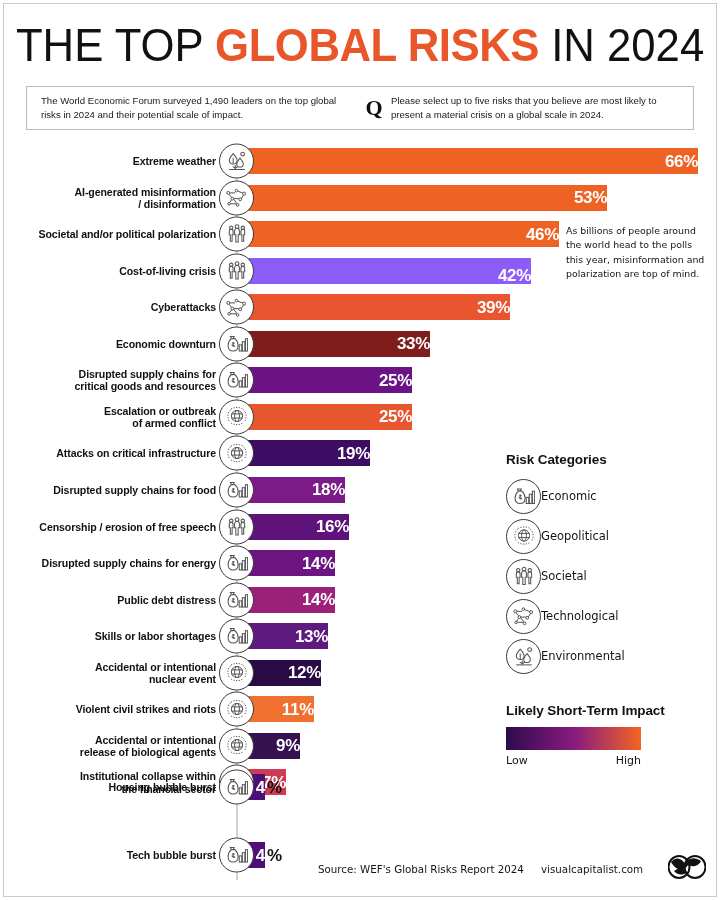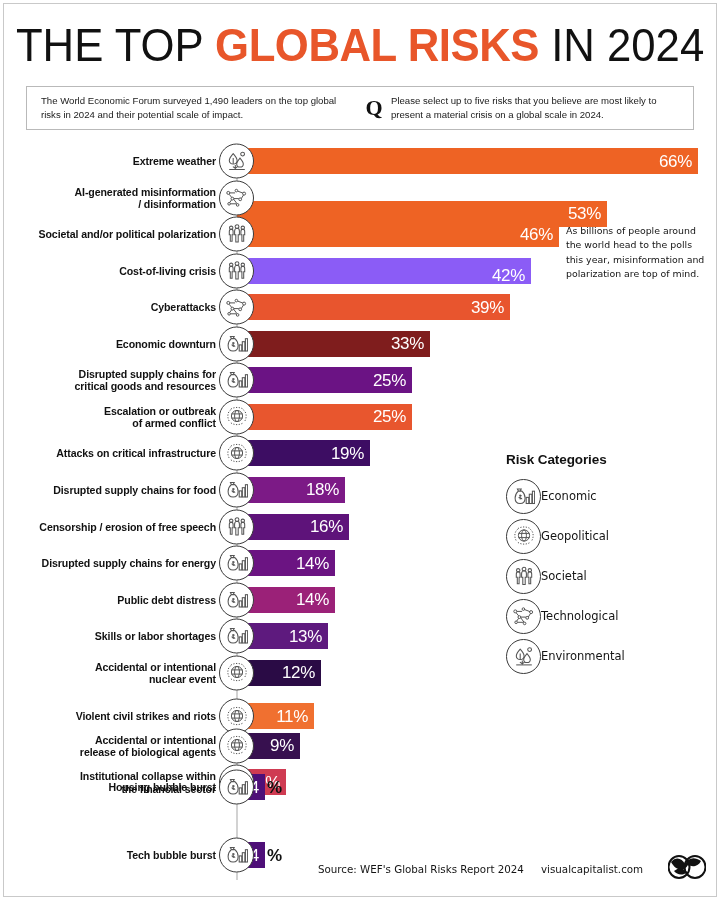--- a/index.html
+++ b/index.html
@@ -144,23 +144,22 @@
     top: 0;
     height: 26px;
     z-index: 2;
     display: flex;
     align-items: center;
     justify-content: flex-end;
   }
   .bar-value {
     font-family: "Liberation Sans Narrow", "Liberation Sans", sans-serif;
     font-size: 17px;
-    font-weight: 400;
+    font-weight: 700;
     color: #ffffff;
-    padding-right: 6px;
     letter-spacing: -0.3px;
     line-height: 1;
   }
   .bar-value-out {
     position: absolute;
     left: 100%;
     top: 50%;
     transform: translateY(-50%);
     font-family: "Liberation Sans Narrow", "Liberation Sans", sans-serif;
     font-size: 17px;
@@ -307,21 +306,21 @@
       <path d="M7.2 7.6 v5.6"></path>
       <path d="M14 7.6 c2.2 2.6 3.3 4.3 3.3 5.8 0 1.9-1.5 3.1-3.3 3.1 -1.9 0-3.3-1.2-3.3-3.1 0-1.5 1.1-3.2 3.3-5.8 z"></path>
       <path d="M9.3 18.8 v-4.2 M6.9 16.1 l2.4 1.6 M11.6 16.1 l-2.3 1.6"></path>
       <path d="M3.2 18.9 h15.6"></path>
     </svg>
         </div>
       </div>
       <div class="row" style="top: 40.55px;">
         <div class="row-label">AI-generated misinformation
 / disinformation</div>
-        <div class="bar" style="width: 370px; background: rgb(238, 99, 36); margin-top: 16px;">
+        <div class="bar" style="width: 370px; background: rgb(238, 99, 36);">
           <span class="bar-value">53%</span>
         </div>
         <div class="row-icon">
           <svg width="23" height="20" viewBox="0 0 23 20" fill="none" stroke="#555" stroke-width="1.0">
       <circle cx="3.3" cy="5.4" r="1.5"></circle>
       <circle cx="11.4" cy="3.1" r="1.3"></circle>
       <circle cx="19.1" cy="6.1" r="1.5"></circle>
       <circle cx="7.4" cy="11.1" r="1.4"></circle>
       <circle cx="15.2" cy="11.8" r="1.4"></circle>
       <circle cx="4.1" cy="16.3" r="1.3"></circle>
@@ -539,21 +538,21 @@
       <circle cx="12" cy="10.5" r="5.6"></circle>
       <ellipse cx="12" cy="10.5" rx="2.4" ry="5.6"></ellipse>
       <path d="M6.5 8.4 h11 M6.5 12.6 h11"></path>
       <path d="M5.6 4.4 c-3.1 2.2-3.6 7.4-1.4 11.2" stroke-dasharray="1.2 1.5"></path>
       <path d="M18.4 4.4 c3.1 2.2 3.6 7.4 1.4 11.2" stroke-dasharray="1.2 1.5"></path>
       <path d="M5.9 17.4 c3.4 2.3 8.8 2.3 12.2 0" stroke-dasharray="1.2 1.5"></path>
       <path d="M5.9 3.6 c3.4-2.2 8.8-2.2 12.2 0" stroke-dasharray="1.2 1.5"></path>
     </svg>
         </div>
       </div>
-      <div class="row" style="top: 552.25px; margin-top: 7px;">
+      <div class="row" style="top: 552.25px;">
         <div class="row-label">Violent civil strikes and riots</div>
         <div class="bar" style="width: 77px; background: rgb(240, 112, 48);">
           <span class="bar-value">11%</span>
         </div>
         <div class="row-icon">
           <svg width="24" height="22" viewBox="0 0 24 22" fill="none" stroke="#555" stroke-width="1.0">
       <circle cx="12" cy="10.5" r="5.6"></circle>
       <ellipse cx="12" cy="10.5" rx="2.4" ry="5.6"></ellipse>
       <path d="M6.5 8.4 h11 M6.5 12.6 h11"></path>
       <path d="M5.6 4.4 c-3.1 2.2-3.6 7.4-1.4 11.2" stroke-dasharray="1.2 1.5"></path>
@@ -703,20 +702,28 @@
       <path d="M14 7.6 c2.2 2.6 3.3 4.3 3.3 5.8 0 1.9-1.5 3.1-3.3 3.1 -1.9 0-3.3-1.2-3.3-3.1 0-1.5 1.1-3.2 3.3-5.8 z"></path>
       <path d="M9.3 18.8 v-4.2 M6.9 16.1 l2.4 1.6 M11.6 16.1 l-2.3 1.6"></path>
       <path d="M3.2 18.9 h15.6"></path>
     </svg>
           </div>
           <div class="legend-label">Environmental</div>
         </div>
       </div>
   </div>
 
+  <div class="impact">
+    <div class="impact-title">Likely Short-Term Impact</div>
+    <div class="impact-bar" id="impact-bar" style="background: linear-gradient(to right, rgb(45, 11, 78) 0%, rgb(139, 28, 126) 52%, rgb(242, 101, 34) 100%);"></div>
+    <div class="impact-scale">
+      <span>Low</span>
+      <span>High</span>
+    </div>
+  </div>
 
   <div class="footer">
     <div class="footer-source">Source: WEF's Global Risks Report 2024</div>
     <div class="footer-site">visualcapitalist.com</div>
     <div class="footer-logo">
       <svg width="38" height="24" viewBox="0 0 38 24">
         <ellipse cx="11" cy="12" rx="10.5" ry="11" fill="none" stroke="#111" stroke-width="2"></ellipse>
         <ellipse cx="27" cy="12" rx="10.5" ry="11" fill="none" stroke="#111" stroke-width="2"></ellipse>
         <path d="M3 7 C8 1, 14 3, 17 9 C20 3, 26 1, 33 6 C30 12, 24 12, 20 10 C16 17, 8 16, 3 7 Z" fill="#111"></path>
         <path d="M6 16 C11 12, 16 13, 19 17 C15 21, 9 20, 6 16 Z" fill="#111"></path>

